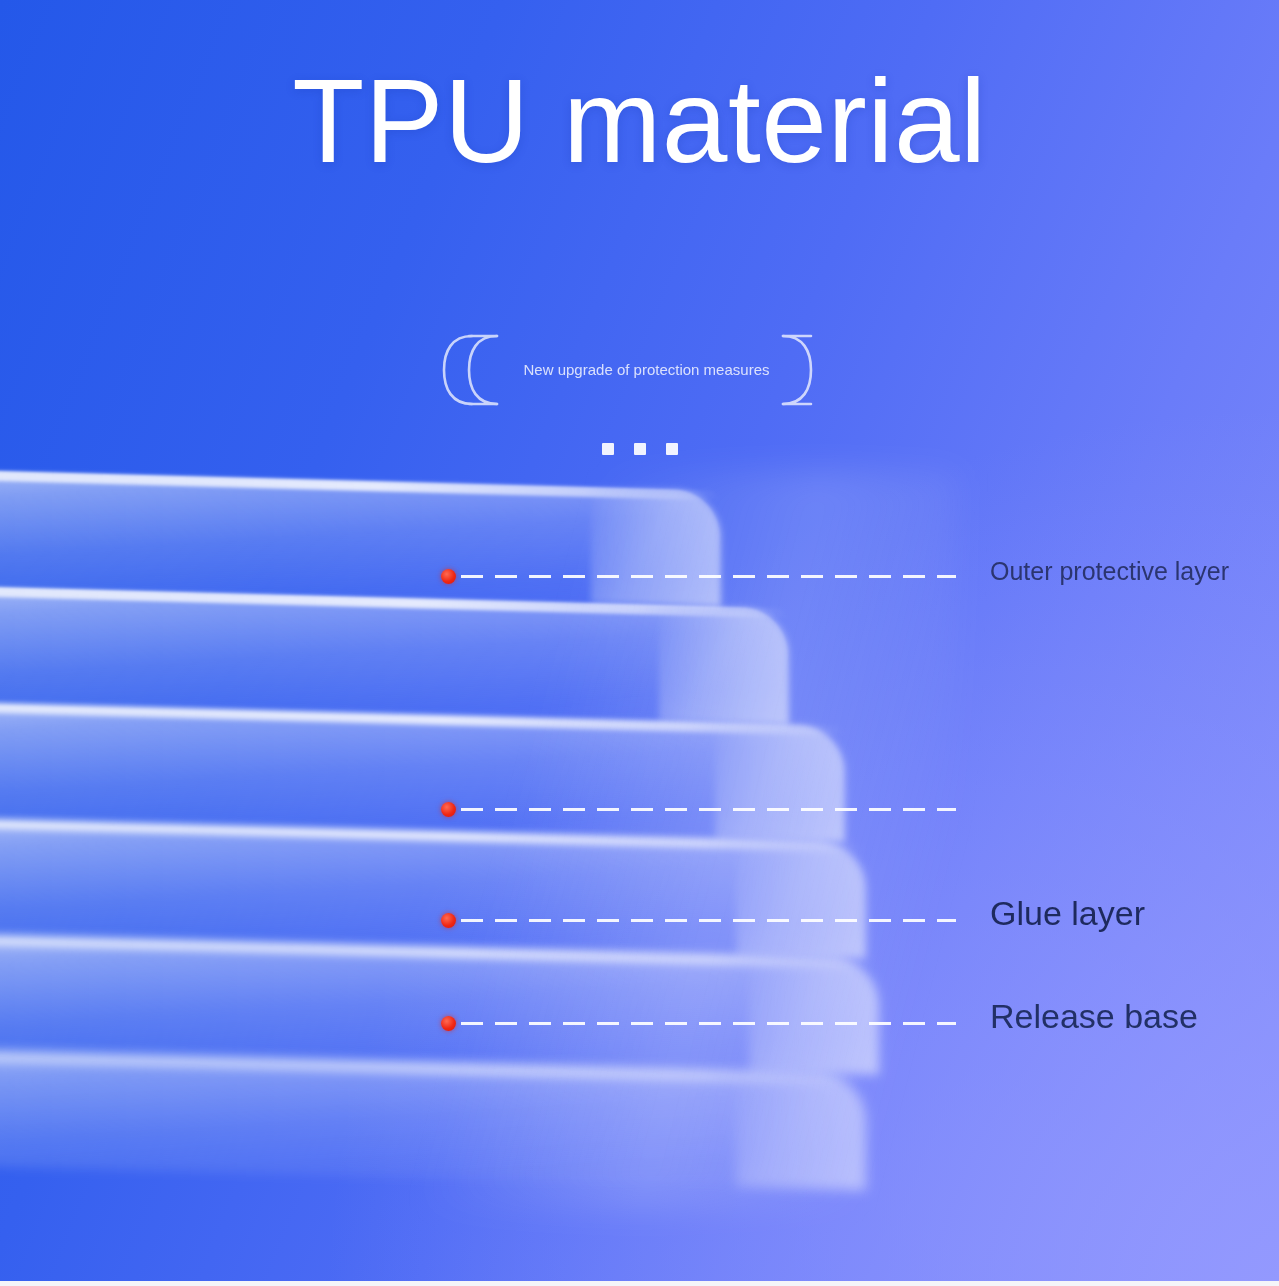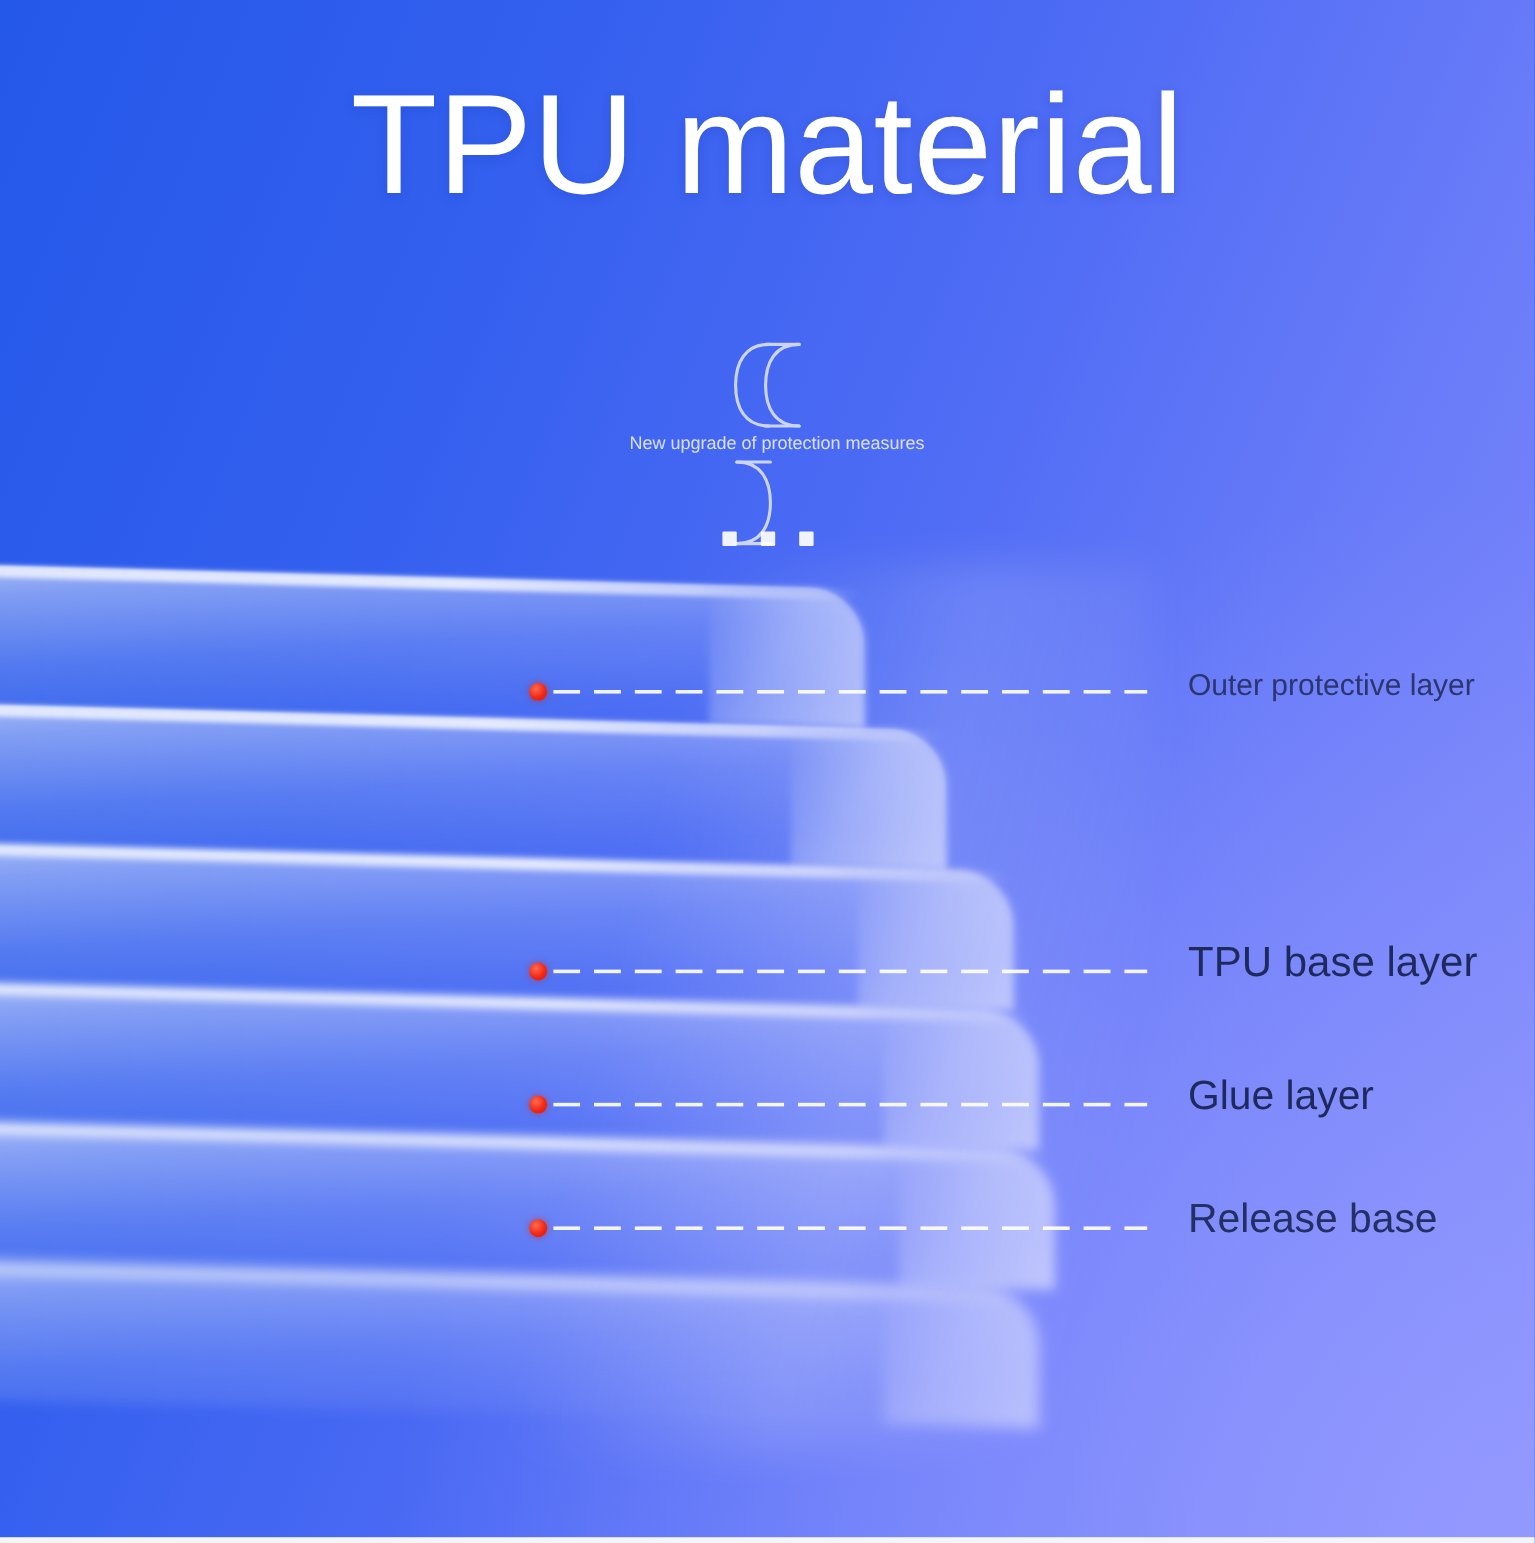--- a/index.html
+++ b/index.html
@@ -67,21 +67,20 @@
     position:absolute;
     top:329px;
     left:50%;
     transform:translateX(-50%);
     width:400px;
     height:82px;
     display:flex;
     align-items:center;
     justify-content:center;
     z-index:30;
-    flex-direction:column;
   }
   .bracket {
     width:62px;
     height:78px;
     flex:0 0 auto;
     opacity:0.72;
   }
   #badge-text {
     flex:1 1 auto;
     padding:0 6px 0 22px;
@@ -277,21 +276,20 @@
     <div class="callout c1">
       <span class="callout-dot"></span>
       <span class="callout-line"></span>
       <span class="callout-label">Outer protective layer</span>
     </div>
 
 
     <div class="callout c3">
       <span class="callout-dot"></span>
       <span class="callout-line"></span>
-      <span class="callout-label">TPU base layer</span>
     </div>
 
     <div class="callout c4">
       <span class="callout-dot"></span>
       <span class="callout-line"></span>
       <span class="callout-label">Glue layer</span>
     </div>
 
     <div class="callout c5">
       <span class="callout-dot"></span>

